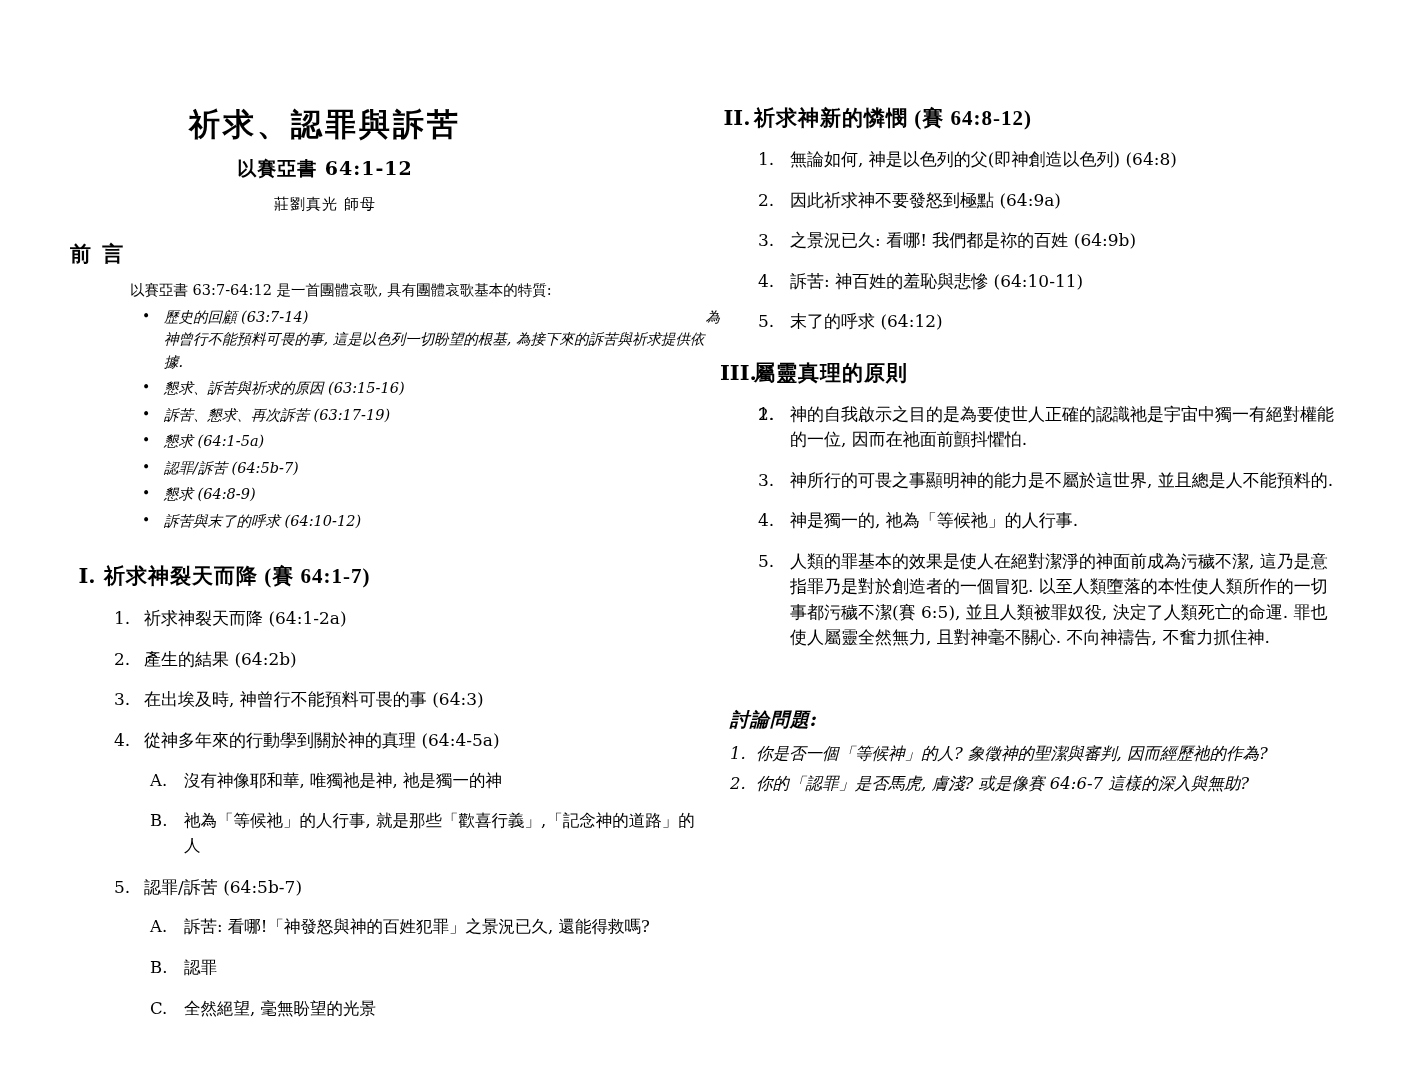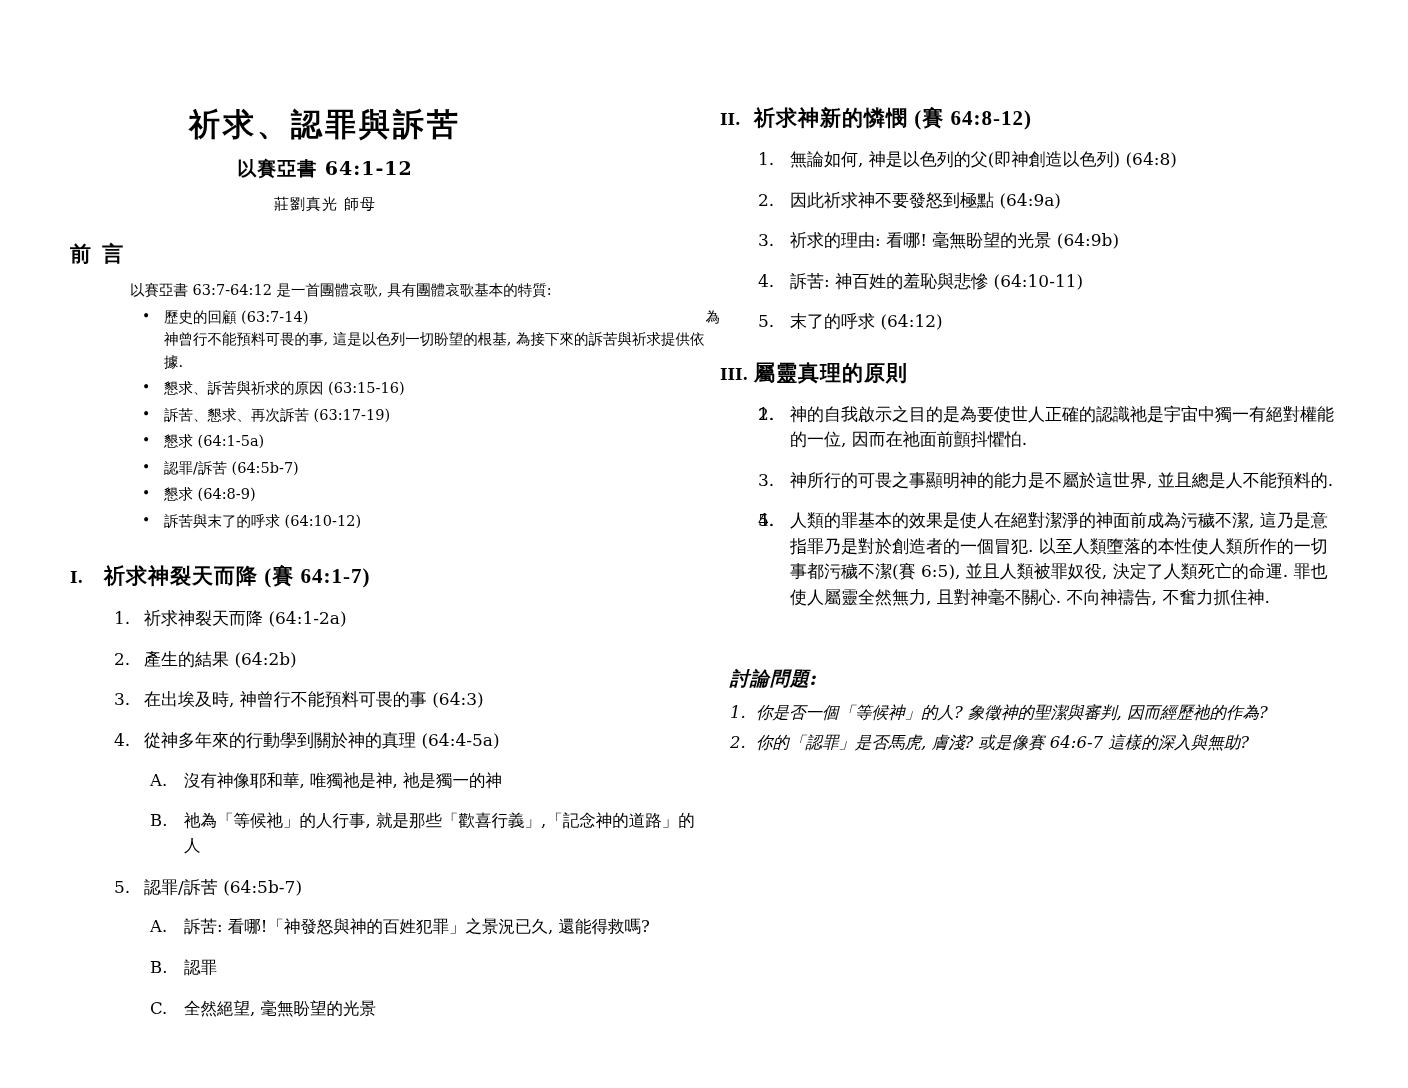--- a/index.html
+++ b/index.html
@@ -73,37 +73,39 @@
   .num-head {
     font-size: 21px;
     font-weight: bold;
     margin: 30px 0 8px 0;
     display: flex;
     align-items: baseline;
   }
   .num-head .numlab {
     width: 34px;
     flex: none;
-    font-size: 16px;
+    font-size: 21px;
+    text-align: center;
   }
   .num-head .htext {
     letter-spacing: 1px;
     font-family: Liberation Serif, serif;
   }
 
   
   .body-p {
     font-size: 14.5px;
     line-height: 1.5;
     margin: 12px 0 4px 60px;
   }
   ul.bul {
     list-style: none;
     margin: 2px 0 0 0;
     padding: 0;
+    font-style: italic;
   }
   ul.bul > li {
     position: relative;
     font-size: 14.5px;
     line-height: 1.55;
     margin: 4px 0 0 0;
     padding-left: 94px;
   }
   ul.bul > li::before {
     content: "\2022";
@@ -314,21 +316,21 @@
       <li>
         <span class="ord">1.</span>
         <span class="txt">無論如何, 神是以色列的父(即神創造以色列) (64:8)</span>
       </li>
       <li>
         <span class="ord">2.</span>
         <span class="txt">因此祈求神不要發怒到極點 (64:9a)</span>
       </li>
       <li>
         <span class="ord">3.</span>
-        <span class="txt">祈求的理由: 看哪! 毫無盼望的光景 (64:9b)</span>
+        <span class="txt">之景況已久: 看哪! 我們都是祢的百姓 (64:9b)</span>
       </li>
       <li>
         <span class="ord">4.</span>
         <span class="txt">訴苦: 神百姓的羞恥與悲慘 (64:10-11)</span>
       </li>
       <li>
         <span class="ord">5.</span>
         <span class="txt">末了的呼求 (64:12)</span>
       </li>
     </ol>
@@ -345,20 +347,21 @@
       <li>
         <span class="ord">2.</span>
         <span class="txt">神的自我啟示之目的是為要使世人正確的認識祂是宇宙中獨一有絕對權能的一位, 因而在祂面前顫抖懼怕.</span>
       </li>
       <li>
         <span class="ord">3.</span>
         <span class="txt">神所行的可畏之事顯明神的能力是不屬於這世界, 並且總是人不能預料的.</span>
       </li>
       <li>
         <span class="ord">4.</span>
+        <span class="txt">神是獨一的, 祂為「等候祂」的人行事.</span>
       </li>
       <li>
         <span class="ord">5.</span>
         <span class="txt">人類的罪基本的效果是使人在絕對潔淨的神面前成為污穢不潔, 這乃是意指罪乃是對於創造者的一個冒犯. 以至人類墮落的本性使人類所作的一切事都污穢不潔(賽 6:5), 並且人類被罪奴役, 決定了人類死亡的命運. 罪也使人屬靈全然無力, 且對神毫不關心. 不向神禱告, 不奮力抓住神.</span>
       </li>
     </ol>
 
     <div class="discuss">
       <div class="discuss-title">討論問題:</div>
       <ol class="discuss-list">

